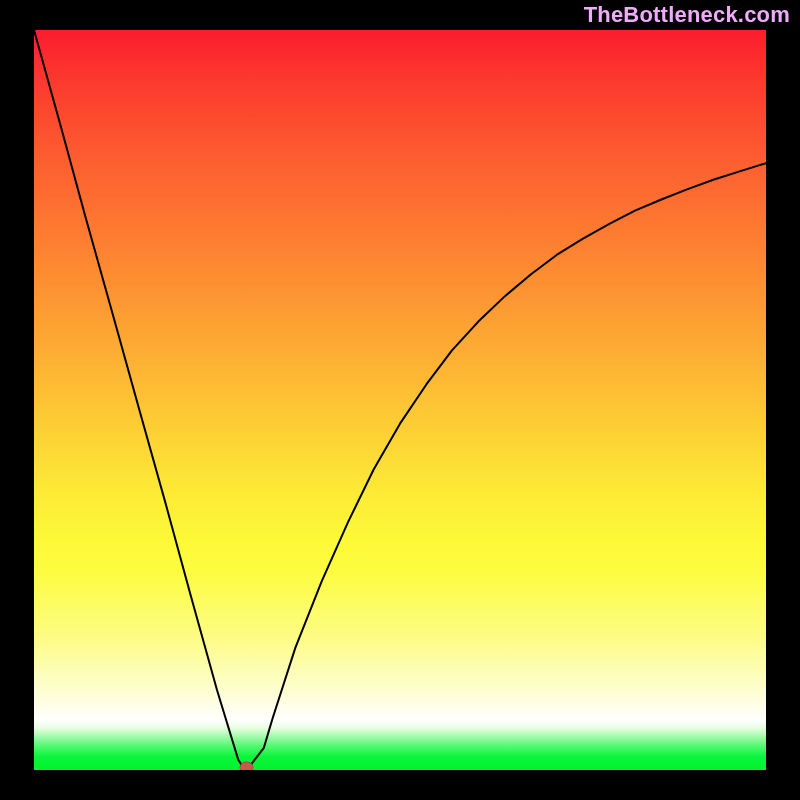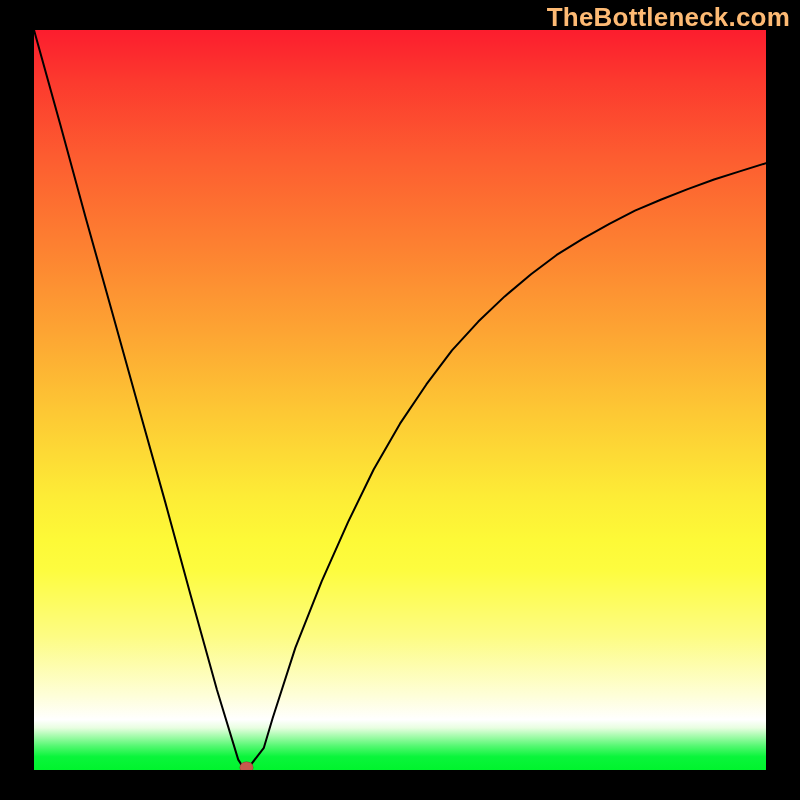--- a/index.html
+++ b/index.html
@@ -16,22 +16,22 @@
     top: 0;
     left: 0;
     width: 800px;
     height: 800px;
     background: #000;
   }
   .watermark {
     position: absolute;
     top: 2px;
     right: 10px;
-    color: #fdba74;
-    font-size: 26px;
+    color: #f0abfc;
+    font-size: 22px;
     font-weight: 600;
     letter-spacing: 0.2px;
     z-index: 10;
   }
   .plot-rect {
     position: absolute;
     
     left: 34px;
     top: 30px;
     width: 732px;

